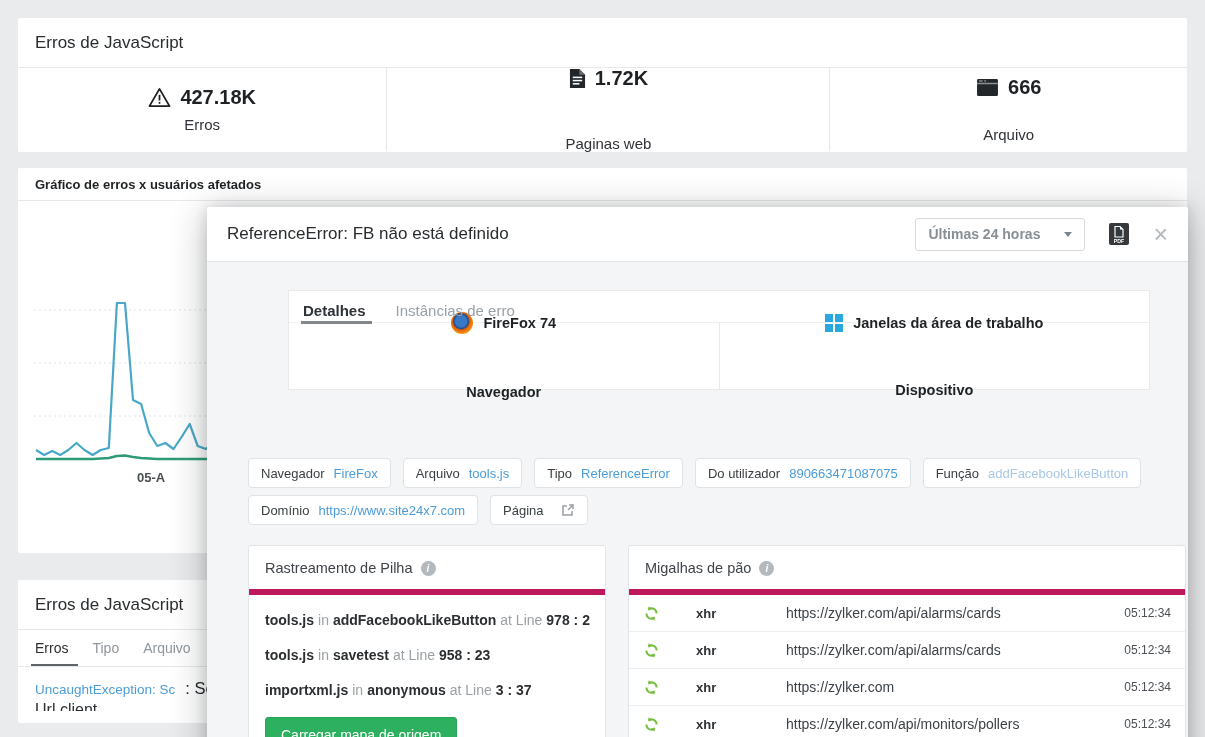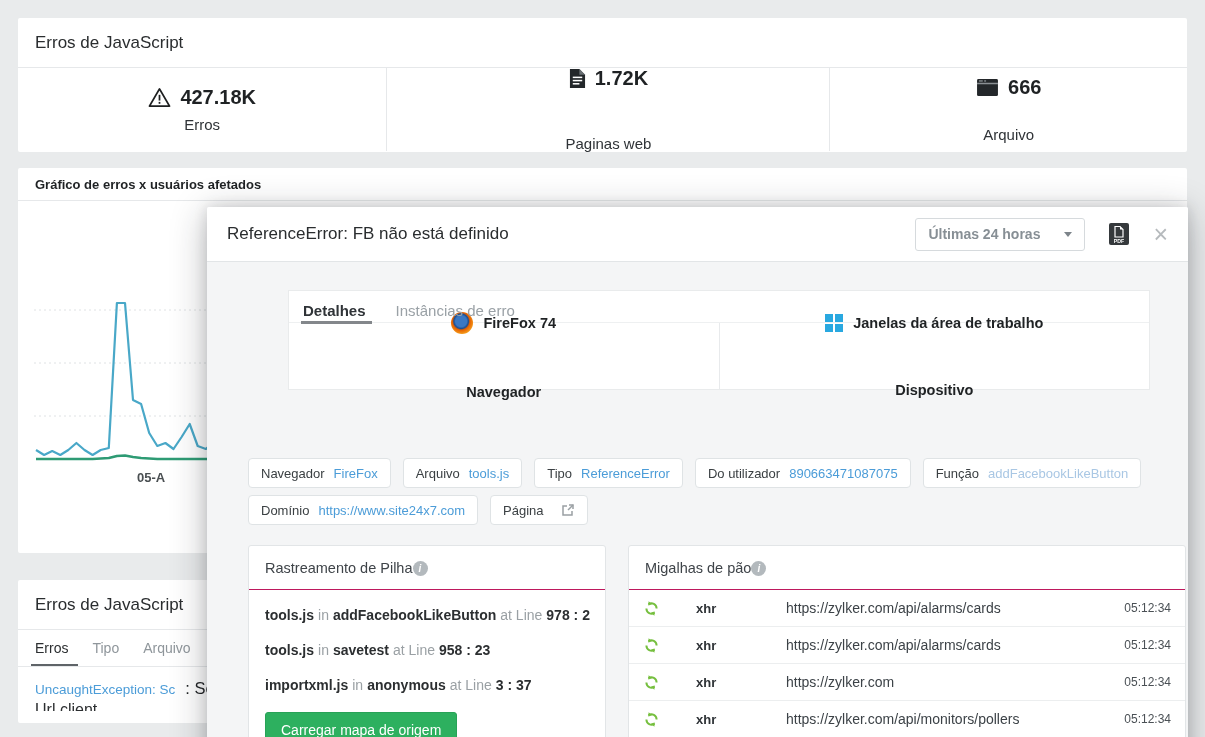--- a/index.html
+++ b/index.html
@@ -74,21 +74,21 @@
   .pills.row1{top:196px;} .pills.row2{top:233px;}
   .pill{background:#fff; border:1px solid #dfe3e5; border-radius:4px; height:30px; display:flex; align-items:center; padding:0 12px; font-size:13px;}
   .pk{color:#3b4043; margin-right:9px;}
   .pv{color:var(--accent); cursor:pointer;}
   .pv.muted{color:var(--muted-blue); cursor:default;}
   .ext{margin-left:8px; display:inline-flex;}
 
   .card{position:absolute; top:283px; background:#fff; border:1px solid #e2e5e7; border-radius:3px; height:300px;}
   .stack-card{left:41px; width:358px;}
   .crumbs-card{left:421px; width:558px;}
-  .card-head{display:flex; align-items:center; gap:0; padding:14px 16px 13px; font-size:14.5px; color:#3f4449; border-bottom:1px solid #be185d;}
+  .card-head{display:flex; align-items:center; gap:8px; padding:14px 16px 13px; font-size:14.5px; color:#3f4449; border-bottom:6px solid #be185d;}
   .info{width:15px; height:15px; border-radius:50%; background:#b3b9bd; color:#fff; font-size:10px; font-weight:bold;
         display:inline-flex; align-items:center; justify-content:center; font-style:italic;}
 
   .frames{padding:15px 16px 0;}
   .st-frame{font-size:14px; line-height:20px; margin-bottom:15px; white-space:nowrap;}
   .st-frame span{margin-right:4px;}
   .st-b{font-weight:bold; color:#2c2f31;}
   .st-g{color:var(--gray);}
   .map-btn{display:inline-block; margin:2px 0 0 16px; background:var(--btn-green); border:1px solid #28a257; color:#fff;
            font-size:14px; padding:9px 15px; border-radius:3px; cursor:pointer; font-family:inherit;}

